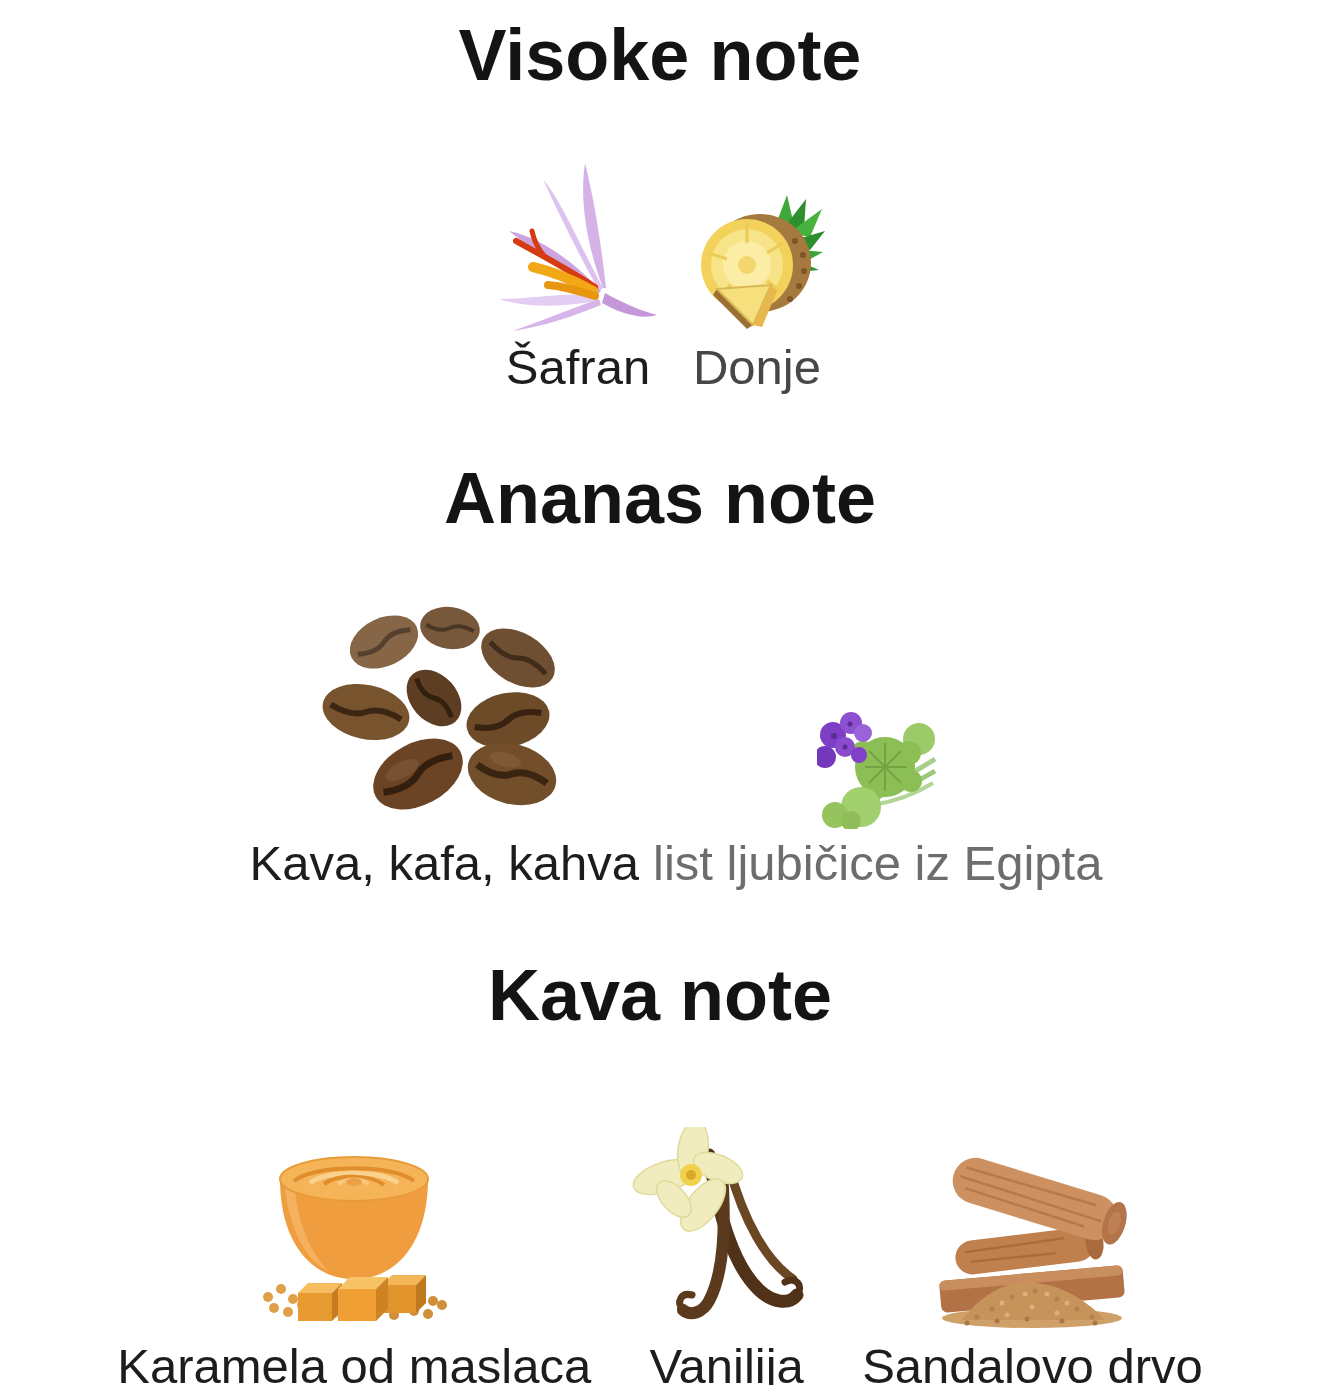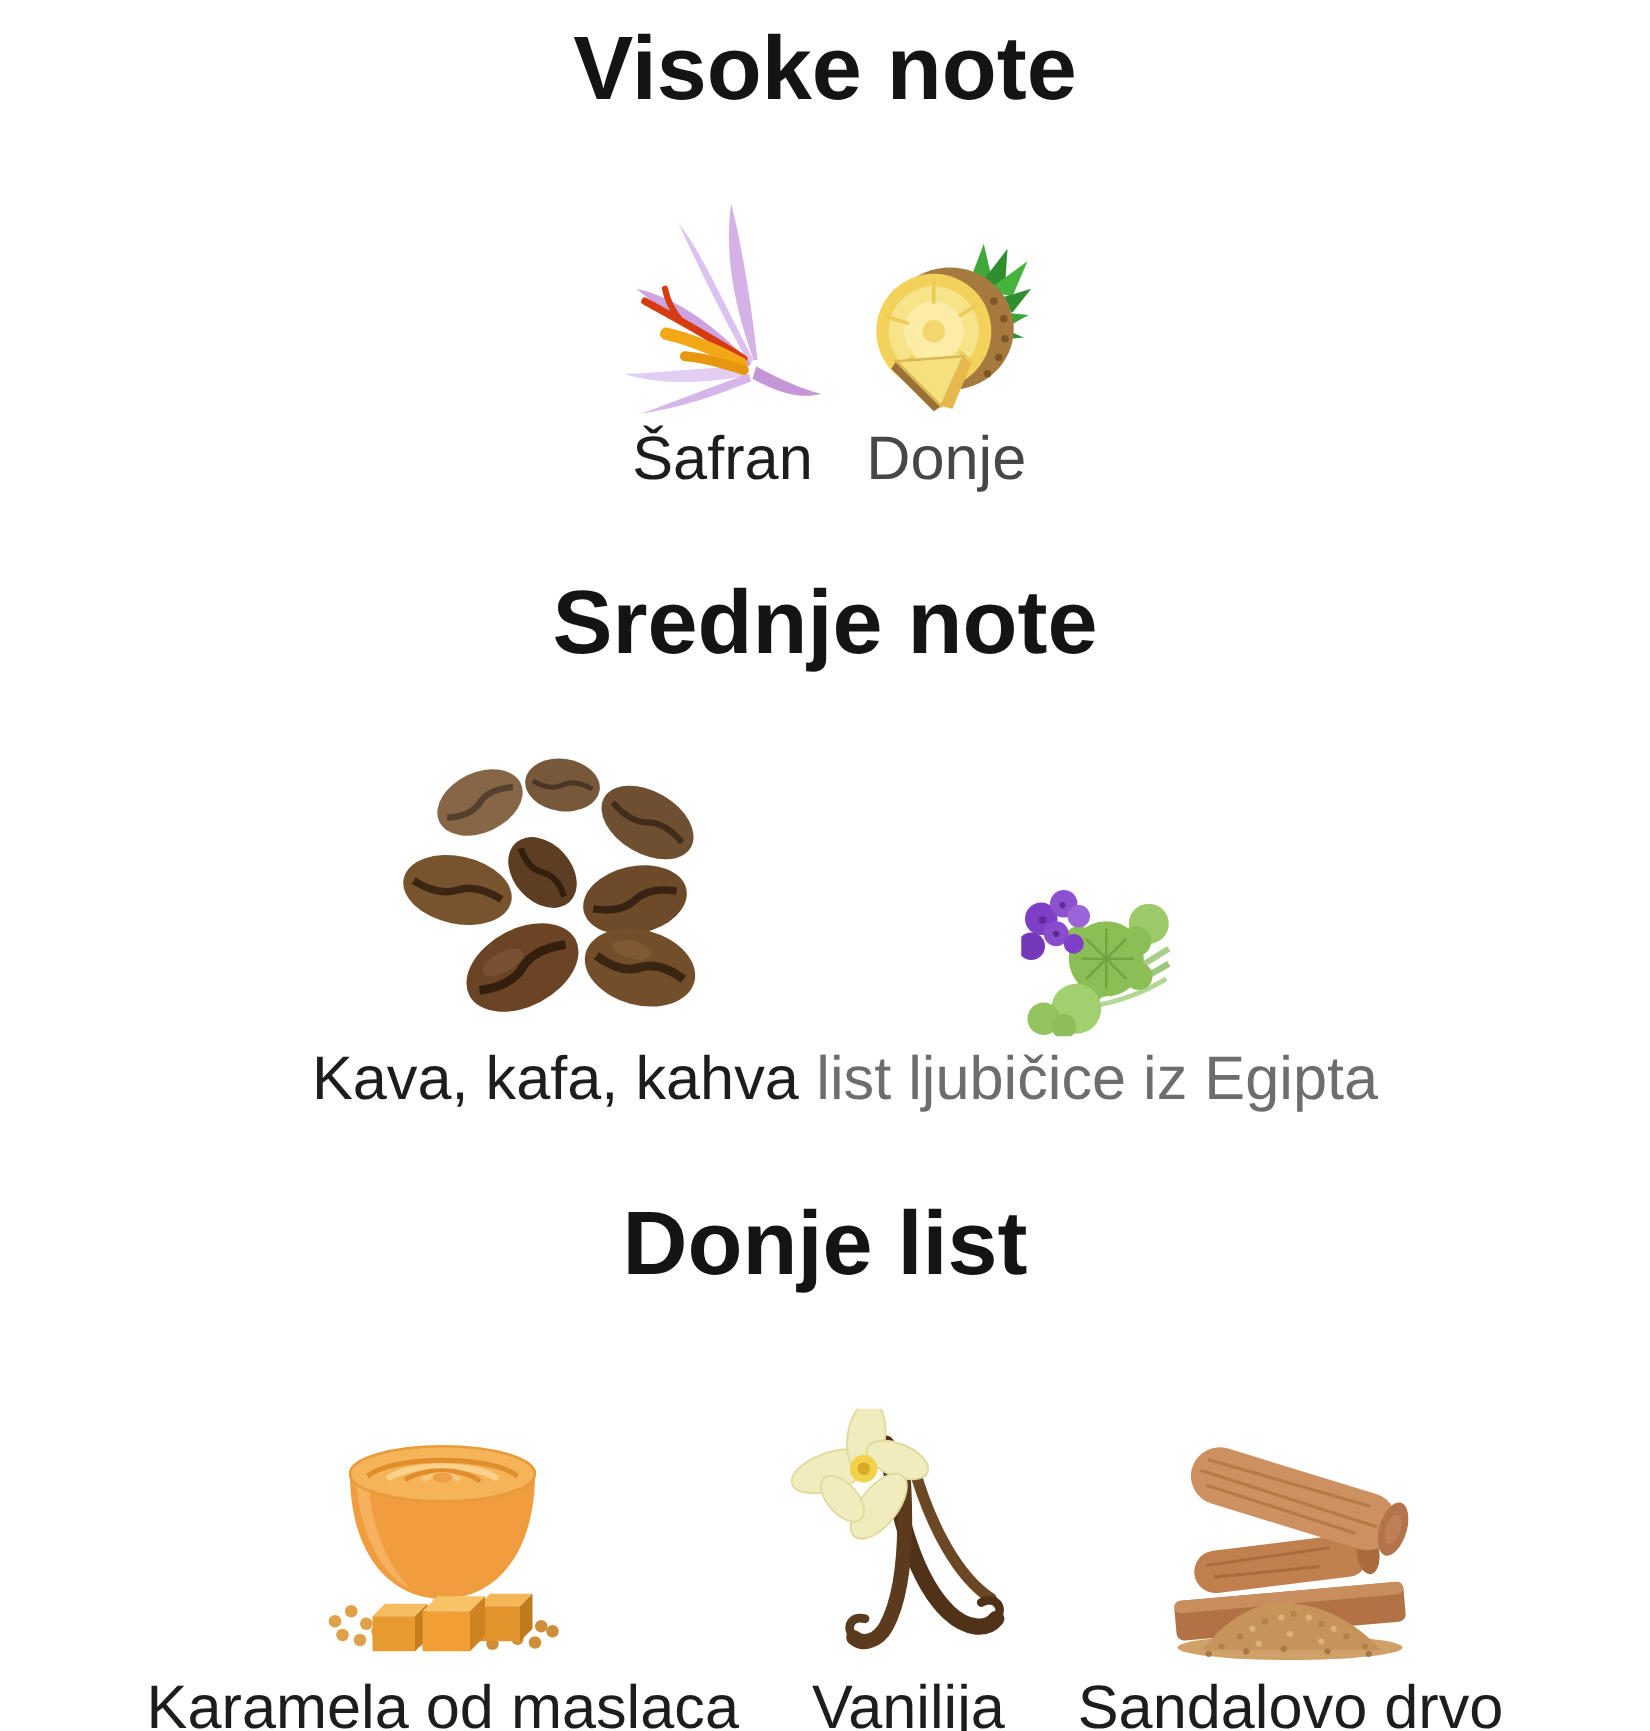--- a/index.html
+++ b/index.html
@@ -82,21 +82,21 @@
             <path d="M66,132 L84,92 L90,98 L75,134 Z" fill="#e8b84e"></path>
           </svg>
         </span>
         <figcaption class="note-label shade-mid">Donje</figcaption>
       </figure>
 
     </div>
   </section>
 
   <section id="sec-mid">
-    <h2 class="section-title">Srednje note</h2>
+    <h2 class="section-title">Ananas note</h2>
     <div class="notes-row row-mid">
 
       <figure class="note">
         <span class="note-img">
           <svg width="244" height="235" viewBox="0 0 244 235">
             <g transform="translate(62,48) rotate(-25)" opacity="0.92">
               <ellipse rx="36" ry="24" fill="#7c5a38"></ellipse>
               <path d="M-29,0 Q-11,7 0,0 Q11,-7 29,0" stroke="#46301c" stroke-width="5" fill="none"></path>
             </g>
             <g transform="translate(128,34) rotate(8)" opacity="0.94">
@@ -161,21 +161,21 @@
             <circle cx="28" cy="38" r="2.5" fill="#5c2b96"></circle>
           </svg>
         </span>
         <figcaption class="note-label shade-gray">list ljubičice iz Egipta</figcaption>
       </figure>
 
     </div>
   </section>
 
   <section id="sec-base">
-    <h2 class="section-title">Donje list</h2>
+    <h2 class="section-title">Kava note</h2>
     <div class="notes-row row-base">
 
       <figure class="note">
         <span class="note-img">
           <svg width="200" height="225" viewBox="0 0 200 225">
             <circle cx="60" cy="206" r="5" fill="#dfa049"></circle>
             <circle cx="140" cy="208" r="5" fill="#cf8f3a"></circle>
             <ellipse cx="100" cy="204" rx="30" ry="8" fill="#ddd6c6"></ellipse>
             <rect x="92" y="170" width="16" height="32" fill="#e7e1d2"></rect>
             <path d="M26,72 C26,134 56,172 100,172 C144,172 174,134 174,72 Z" fill="#ef9d3f"></path>

